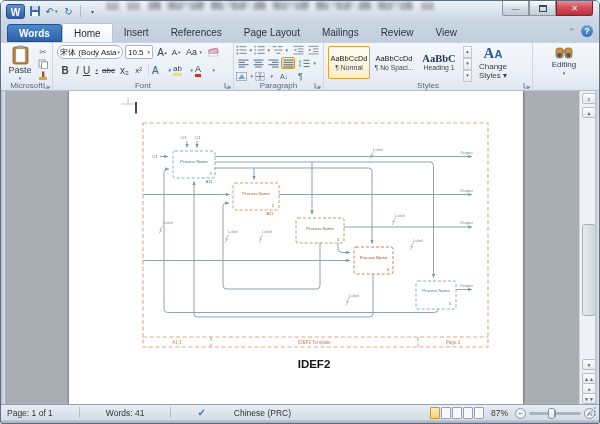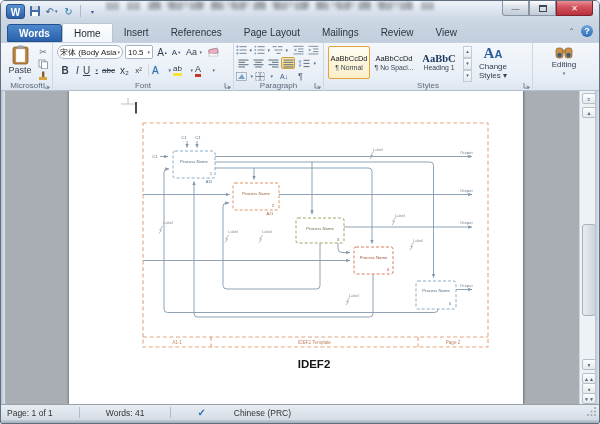--- a/index.html
+++ b/index.html
@@ -521,20 +521,36 @@
   <div class="statusbar">
     <div class="sb-item">Page: 1 of 1</div>
     <div class="sb-sep"></div>
     <div class="sb-item">Words: 41</div>
     <div class="sb-sep"></div>
     <div class="sb-item">
       <span style="color:#2b6cb8;font-weight:bold;font-size:10px;">✓</span>
     </div>
     <div class="sb-item" style="padding-left:2px;">Chinese (PRC)</div>
 
+    <div class="sb-right">
+      <div style="display:flex;gap:1px;">
+        <div class="viewbtn sel"></div>
+        <div class="viewbtn"></div>
+        <div class="viewbtn"></div>
+        <div class="viewbtn"></div>
+        <div class="viewbtn"></div>
+      </div>
+      <span style="margin:0 4px;">87%</span>
+      <div class="zoomcircle">−</div>
+      <div class="zoomtrack">
+        <div class="zoomtick"></div>
+        <div class="zoomthumb"></div>
+      </div>
+      <div class="zoomcircle">+</div>
+    </div>
   </div>
   <div class="winbottom"></div>
   <svg class="grip" width="11" height="11" viewBox="0 0 11 11">
     <g fill="#9aa6b2">
         <circle cx="9" cy="2" r="1"></circle>
         <circle cx="9" cy="5.5" r="1"></circle>
         <circle cx="9" cy="9" r="1"></circle>
     <circle cx="5.5" cy="5.5" r="1"></circle>
         <circle cx="5.5" cy="9" r="1"></circle>
         <circle cx="2" cy="9" r="1"></circle>

